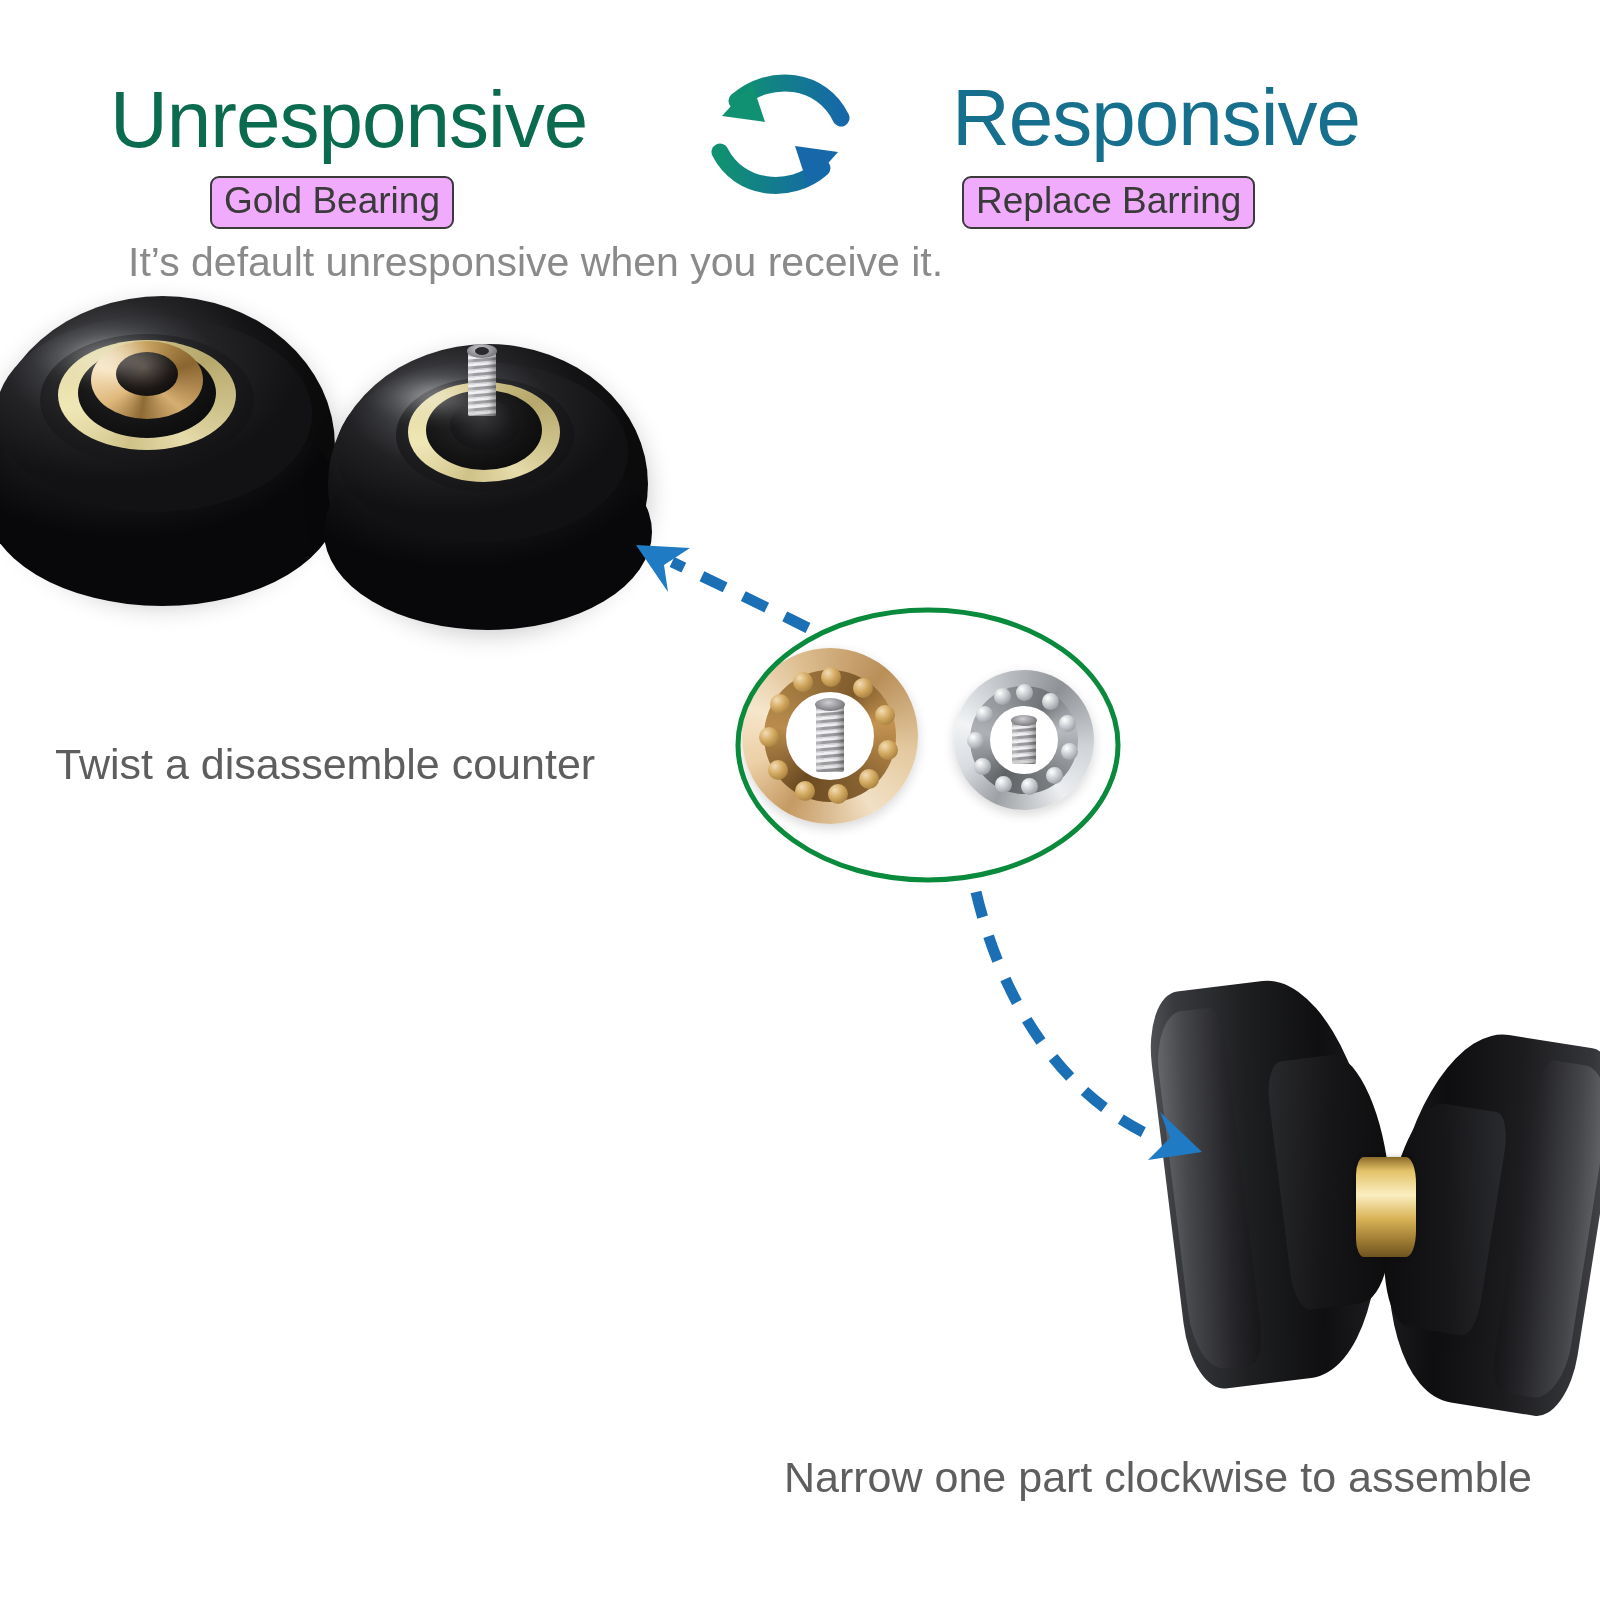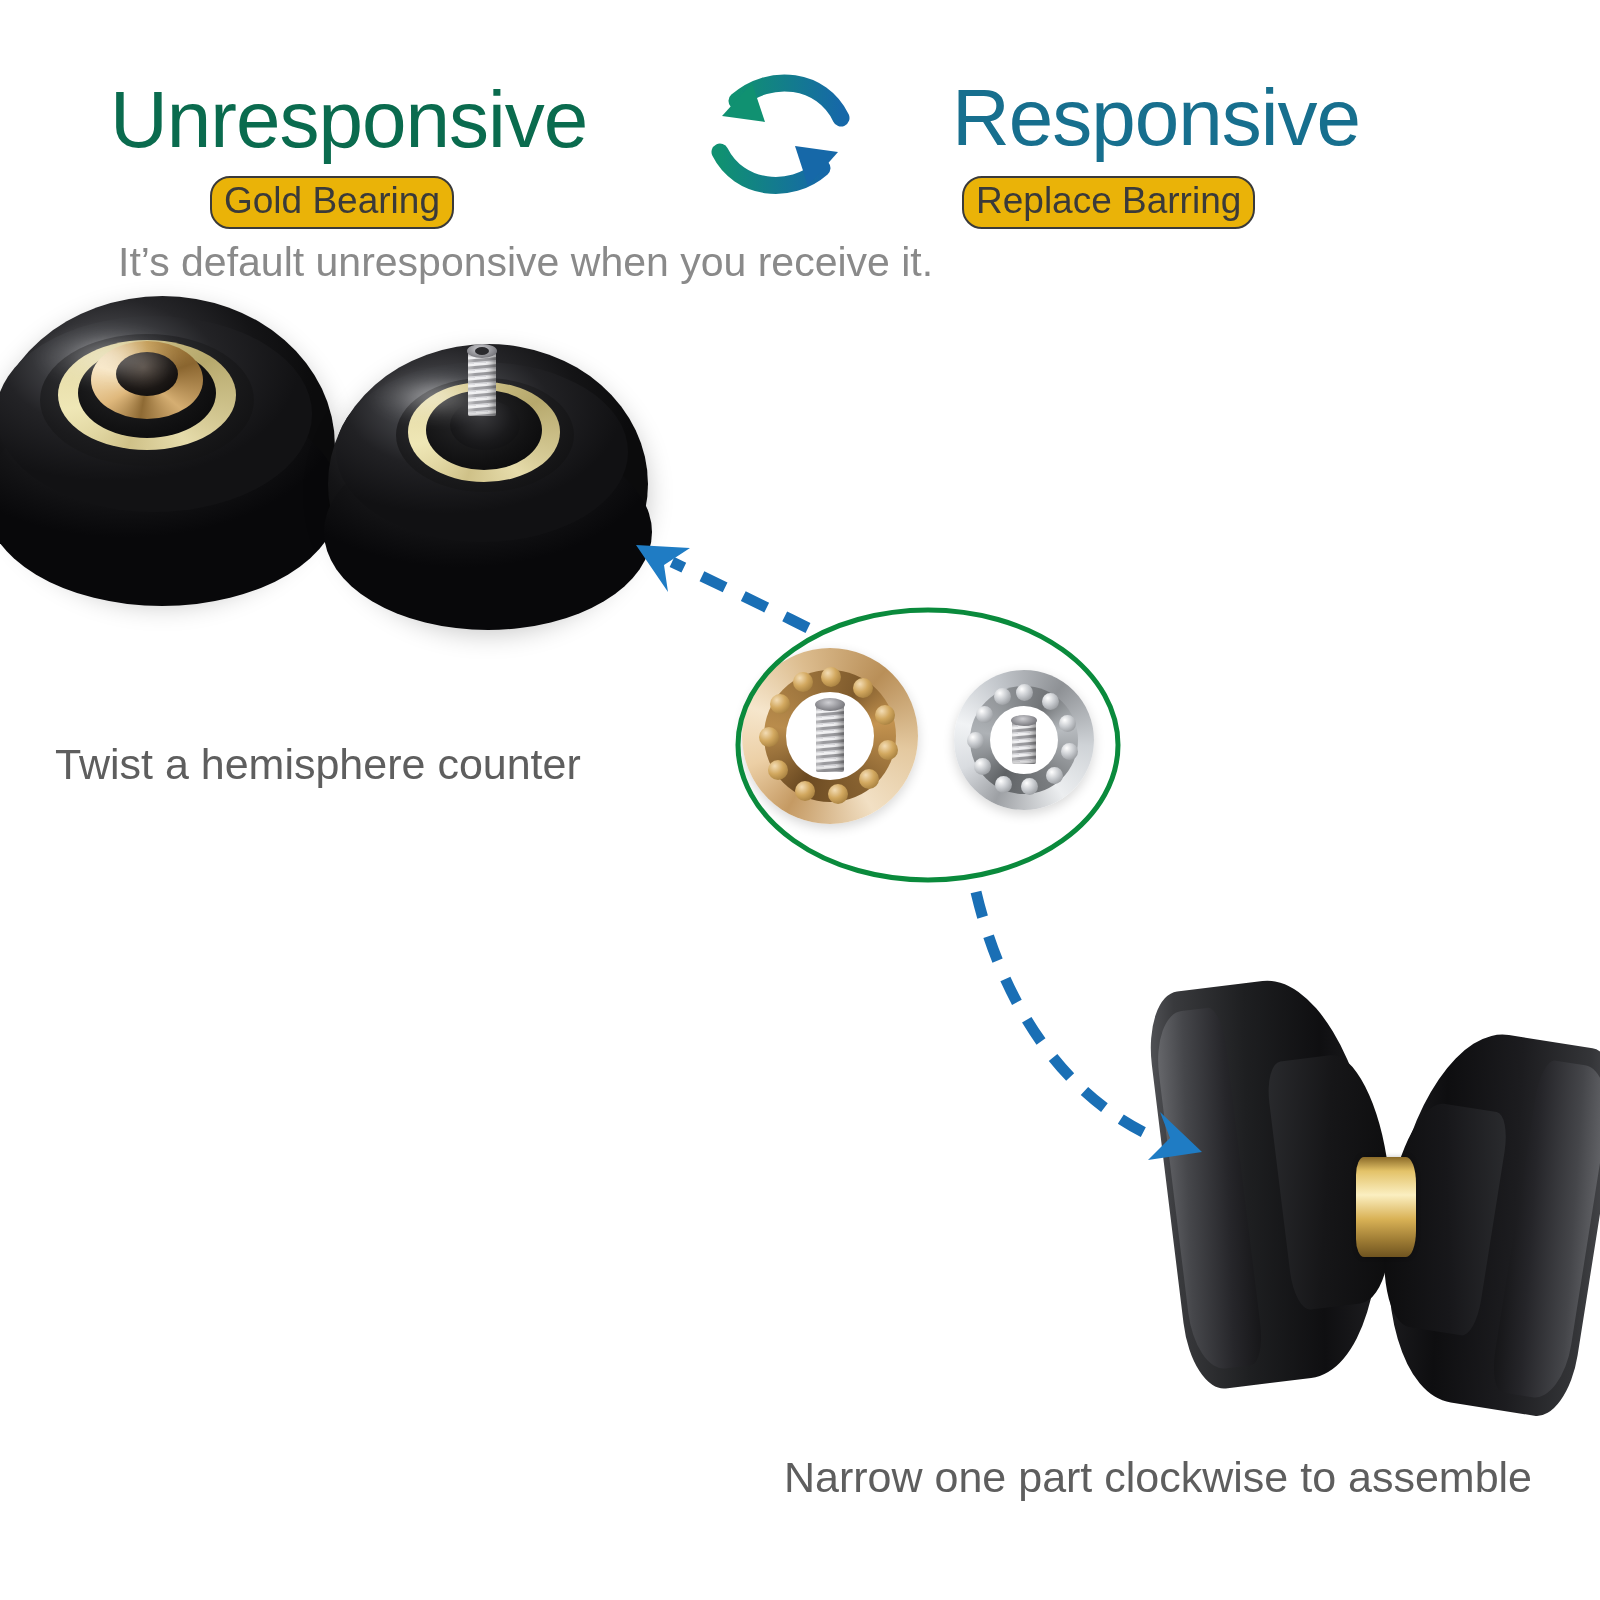--- a/index.html
+++ b/index.html
@@ -35,41 +35,41 @@
   #heading-responsive {
     left: 952px;
     top: 78px;
     color: #176f8e;
   }
 
   
   .boxed-label {
     position: absolute;
     border: 2px solid #3a3a3a;
-    border-radius: 20px;
+    border-radius: 9px;
     padding: 4px 12px 6px 12px;
     font-size: 37px;
     color: #3a3a3a;
     white-space: nowrap;
     line-height: 1.05;
-    background: #eab308;
+    background: #f0abfc;
   }
   #label-gold-bearing { left: 210px; top: 176px; }
   #label-narrow-barring { left: 962px; top: 176px; }
 
   
   .caption {
     position: absolute;
     color: #7b7b7b;
     font-size: 40px;
     line-height: 1.18;
     white-space: pre;
   }
   #caption-default {
-    left: 118px;
+    left: 128px;
     top: 238px;
     font-size: 41px;
     color: #8a8a8a;
   }
   .caption-dark {
     color: #5e5e5e;
   }
   #caption-disassemble {
     left: 55px;
     top: 630px;
@@ -406,19 +406,19 @@
 
   <div class="heading" id="heading-responsive" style="color: rgb(23, 111, 142);">Responsive</div>
 
   <div class="boxed-label" id="label-gold-bearing">Gold Bearing</div>
 
   <div class="boxed-label" id="label-narrow-barring">Replace Barring</div>
 
   <div class="caption" id="caption-default">It’s default unresponsive when you receive it.</div>
 
   <div class="caption caption-dark" id="caption-disassemble">
-    <div>Twist a hemisphere counter</div>
+    <div>Twist a disassemble counter</div>
   </div>
 
 
   <div class="caption caption-dark" id="caption-assemble">Narrow one part clockwise to assemble</div>
 
 </div>
 
 </body></html>

